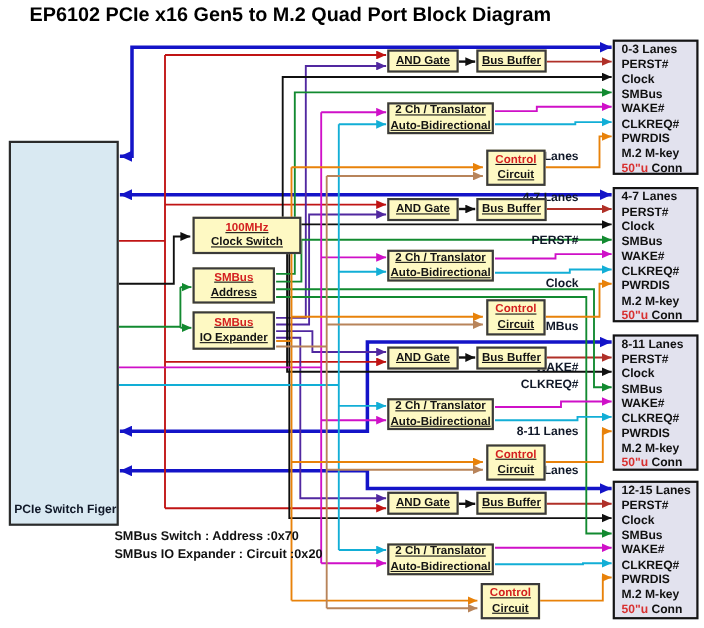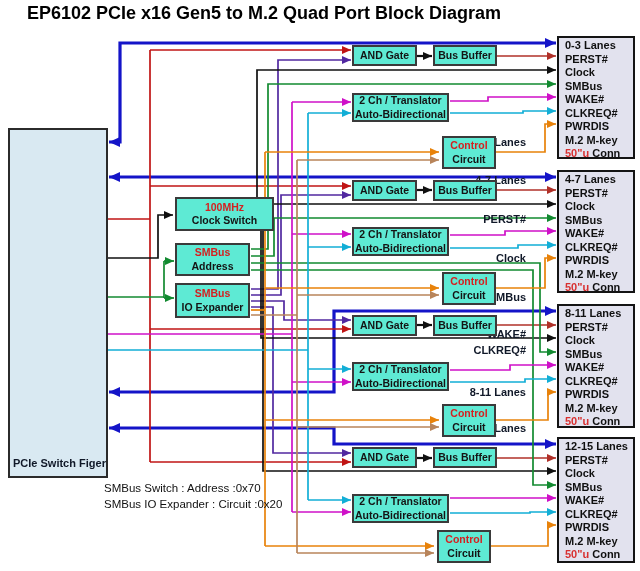--- a/index.html
+++ b/index.html
@@ -6,29 +6,29 @@
   .canvas{position:relative;width:640px;height:571px;background:#ffffff;overflow:hidden;
           font-family:"Liberation Sans","DejaVu Sans",sans-serif;}
   .wires{position:absolute;left:0;top:0;width:640px;height:571px;}
   .title{position:absolute;left:0;top:3px;width:528px;text-align:center;
          font-size:18px;font-weight:bold;color:#000;letter-spacing:0px;}
   .leftpanel{position:absolute;left:8px;top:128px;width:100px;height:350px;
              background:#d9e9f2;border:2px solid #2b2b2b;box-sizing:border-box;}
   .lp-label{position:absolute;right:114px;width:110px;height:14px;line-height:14px;
             text-align:right;font-size:11px;font-weight:bold;color:#101828;}
   .lp-foot{position:absolute;left:13px;top:457px;font-size:11px;font-weight:bold;color:#101828;}
-  .box{position:absolute;box-sizing:border-box;background:#5eead4;border:2px solid #3a3a3a;
+  .box{position:absolute;box-sizing:border-box;background:#fef9c3;border:2px solid #3a3a3a;
        display:flex;flex-direction:column;align-items:center;justify-content:center;
-       font-size:10.5px;font-weight:bold;color:#141414;line-height:1.25;text-align:center;}
+       font-size:10.5px;font-weight:bold;color:#141414;line-height:1.25;text-align:center;text-decoration:underline;}
   .box .red{color:#d42020;text-align:right;}
   .rgroup{position:absolute;left:557px;width:78px;background:#e2e2ee;border:2px solid #141414;
           box-sizing:border-box;padding:1px 0 0 6px;font-size:11px;font-weight:bold;color:#101010;}
   .rgroup div{height:13.5px;line-height:13.5px;white-space:nowrap;}
   .rgroup .cred{color:#d83030;}
-  .notes{position:absolute;left:104px;top:480px;font-size:11.5px;font-weight:normal;
+  .notes{position:absolute;left:104px;top:480px;font-size:11.5px;font-weight:bold;
          color:#111;line-height:16px;}
 </style>
 </head>
 <body>
 
 <div class="canvas">
 
   <svg class="wires" viewBox="0 0 640 571" xmlns="http://www.w3.org/2000/svg">
     <defs>
       <marker id="aB" markerUnits="userSpaceOnUse" markerWidth="11" markerHeight="10" refX="11" refY="5" orient="auto-start-reverse">

